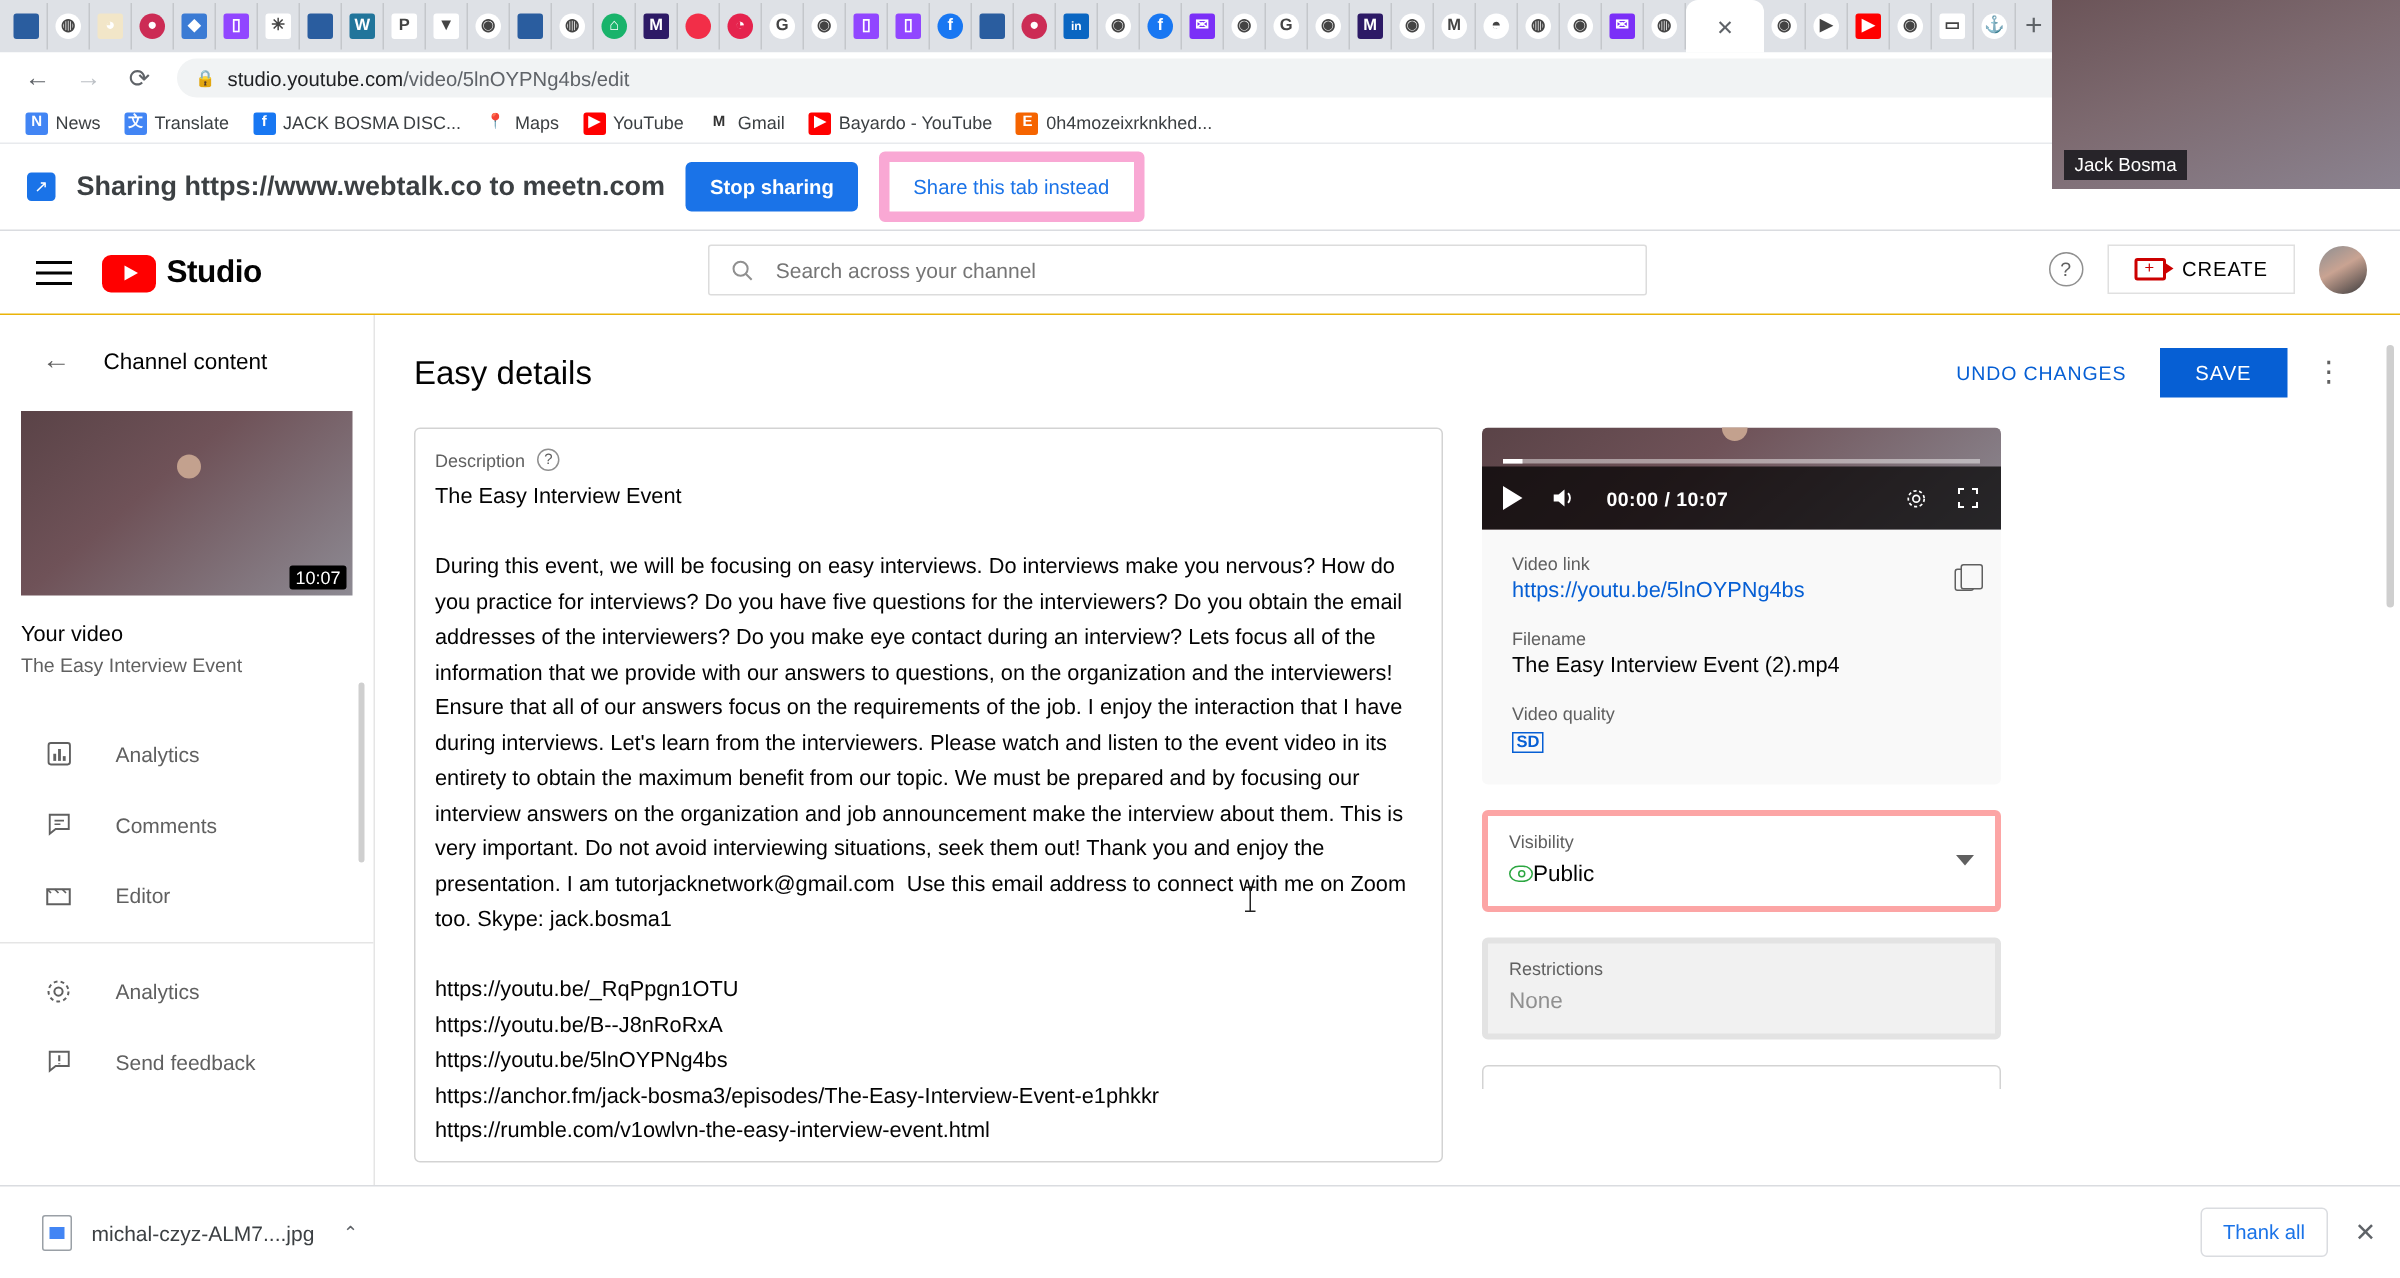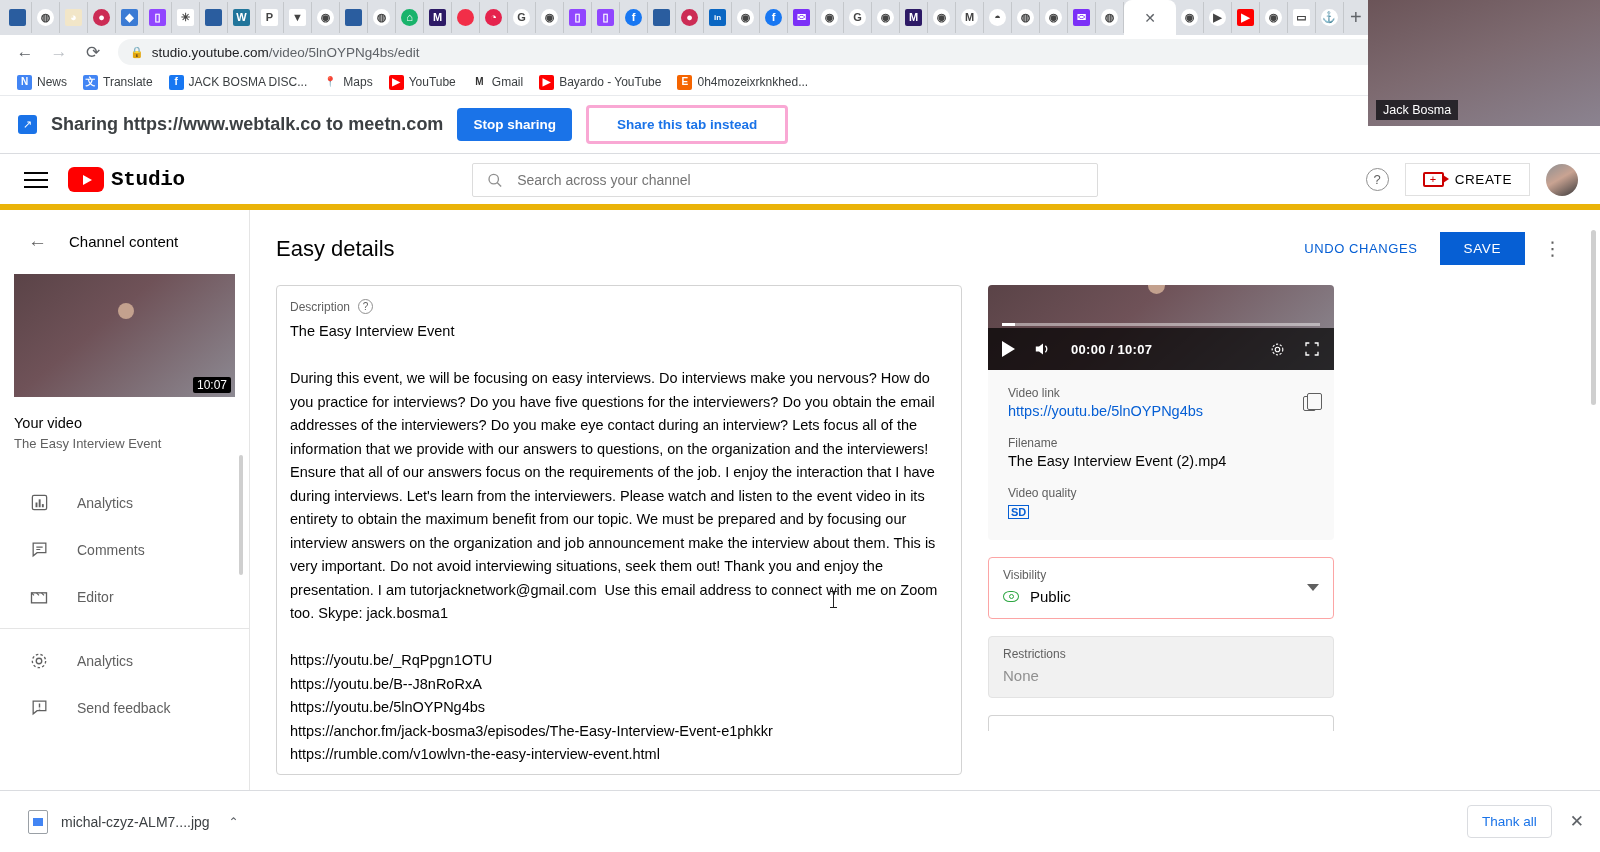--- a/index.html
+++ b/index.html
@@ -83,44 +83,42 @@
     color: #fff; font-size: 11px; display: flex;
     align-items: center; justify-content: center;
   }
   .share-text { font-size: 18px; color: #3c4043; font-weight: bold; }
   .btn-blue {
     background: #1a73e8; color: #fff; border: none; border-radius: 4px;
     padding: 9px 16px; font-size: 13.5px; font-weight: bold; cursor: pointer;
     font-family: "Liberation Sans", sans-serif;
   }
   .btn-white {
-    background: #fff; color: #1a73e8; border: 3px solid #f9a8d4;
-    border-radius: 4px; padding: 9px 28px; font-size: 13.5px; cursor: pointer;
+    background: #fff; color: #1a73e8; border: 7px solid #f9a8d4;
+    border-radius: 4px; padding: 9px 16px; font-size: 13.5px; cursor: pointer;
     font-family: "Liberation Sans", sans-serif;
-    font-weight: bold;
   }
 
   
   .selfview {
     position: absolute; right: 0; top: 0; width: 232px; height: 126px;
     background: linear-gradient(160deg,#6b5458 0%,#7d6a70 45%,#8b8390 100%);
     overflow: hidden;
   }
   .selfname {
     position: absolute; left: 8px; bottom: 6px;
     background: rgba(20,20,24,.82); color: #fff;
     font-size: 12.5px; padding: 3px 7px;
   }
 
   
   .studio-head {
     position: absolute; left: 0; top: 155px; width: 1600px; height: 55px;
     background: #fff; display: flex; align-items: center;
-    border-bottom: 6px solid #eab308;
-    font-family: Liberation Mono, monospace;
+    border-bottom: 1px solid #eab308;
   }
   .hamburger { margin-left: 24px; width: 24px; cursor: pointer; }
   .hamburger span {
     display: block; height: 2px; background: #030303; margin: 5px 0;
   }
   .logo { display: flex; align-items: center; gap: 7px; margin-left: 20px; }
   .yt-mark {
     width: 36px; height: 25px; background: #ff0000; border-radius: 6px;
     display: flex; align-items: center; justify-content: center;
   }
@@ -259,21 +257,21 @@
   .caret:before, .caret:after {
     content: ''; position: absolute; left: -3px; width: 7px; height: 1px; background: #222;
   }
   .caret:before { top: 0; }
   .caret:after { bottom: 0; }
 
   
   .rightcol { width: 346px; }
   .playercard { background: #f9f9f9; border-radius: 4px; overflow: hidden; }
   .player {
-    height: 85px; position: relative;
+    height: 68px; position: relative;
     background: linear-gradient(140deg,#5a4347 0%,#6f5258 40%,#8d8a93 100%);
     padding-left: 36px;
   }
   .player .facedot {
     position: absolute; left: 160px; top: -8px; width: 17px; height: 17px;
     border-radius: 50%; background: #c3a18e;
   }
   .progress {
     position: absolute; left: 14px; right: 14px; bottom: 44px;
     height: 3px; background: rgba(255,255,255,.45);
@@ -302,28 +300,28 @@
   .copy-ico {
     position: absolute; right: 18px; top: 26px; width: 13px; height: 15px;
     border: 1.5px solid #606060; border-radius: 2px;
   }
   .copy-ico:before {
     content: ''; position: absolute; left: 3px; top: -4px; width: 13px; height: 15px;
     border: 1.5px solid #606060; border-radius: 2px; background: #f9f9f9;
   }
 
   .field {
-    margin-top: 17px; border: 1px solid #fca5a5; border-radius: 4px;
+    margin-top: 17px; border: 4px solid #fca5a5; border-radius: 4px;
     padding: 10px 16px 13px 14px; position: relative; cursor: pointer;
   }
   .field.disabled { background: #f1f1f1; border-color: #e3e3e3; cursor: default; }
   .field-label { font-size: 12px; color: #606060; }
   .field-val {
     font-size: 15px; color: #030303; margin-top: 6px;
-    display: flex; align-items: center; gap: 11px;
+    display: flex; align-items: center; gap: 0;
   }
   .field.disabled .field-val { color: #909090; }
   .eye {
     width: 16px; height: 11px; border: 1.5px solid #2ba640; border-radius: 50% / 60%;
     display: flex; align-items: center; justify-content: center;
   }
   .eye b { width: 5px; height: 5px; border-radius: 50%; border: 1.4px solid #2ba640; display: block; }
   .chev {
     position: absolute; right: 14px; top: 26px;
     border-left: 6px solid transparent; border-right: 6px solid transparent;

